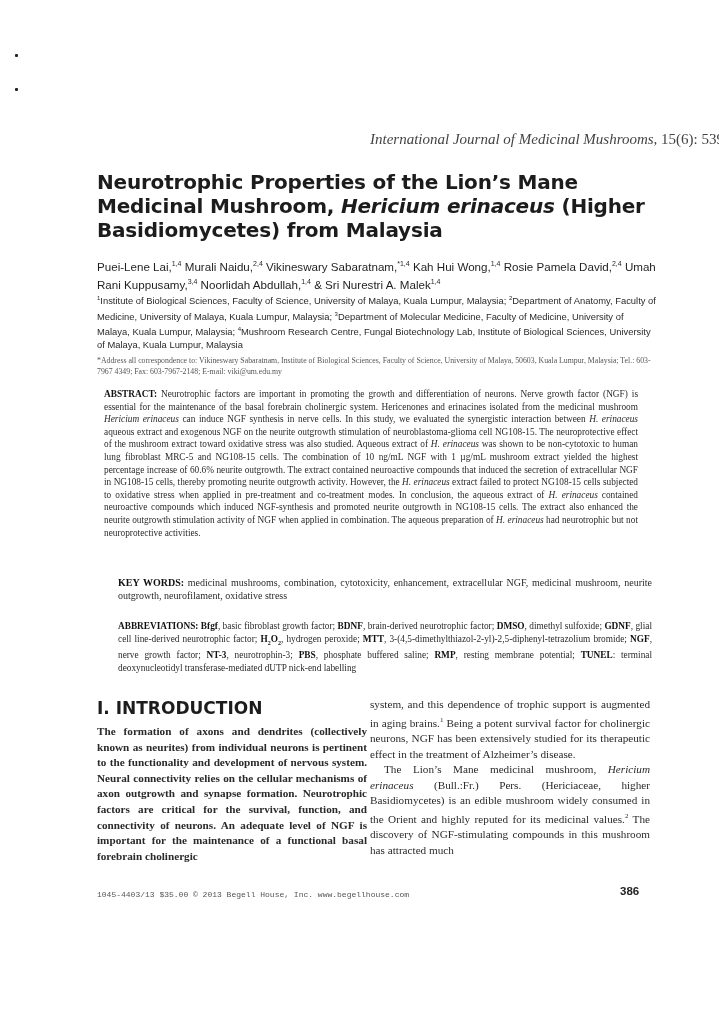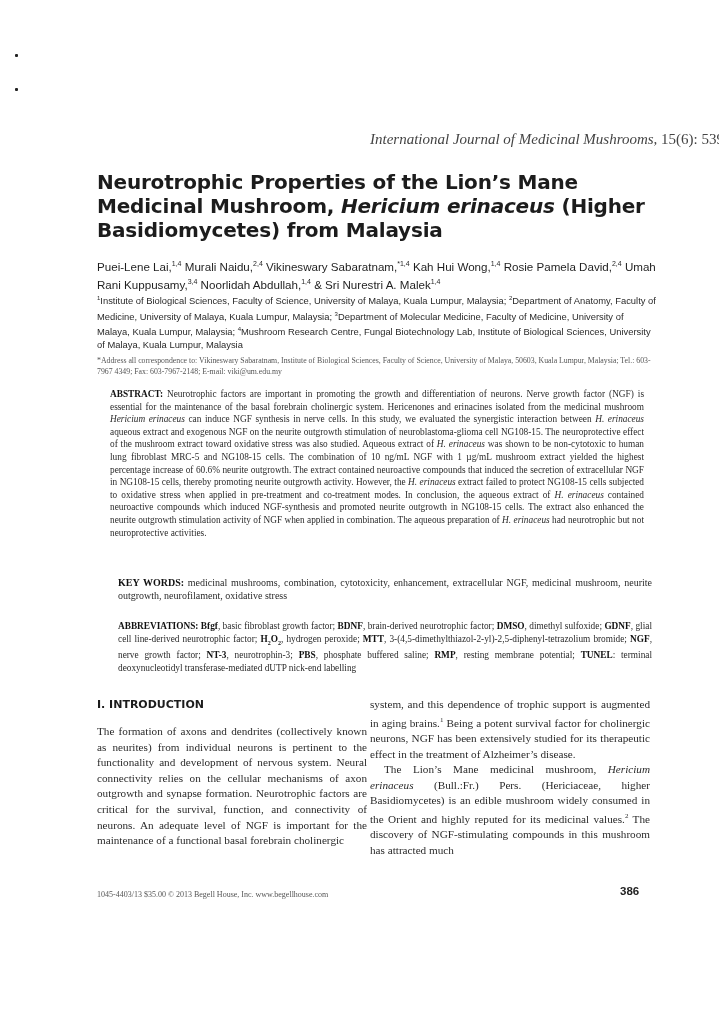--- a/index.html
+++ b/index.html
@@ -29,47 +29,47 @@
   .affil {
     position: absolute; left: 97px; top: 292px; width: 560px;
     font-family: "Liberation Sans", sans-serif; font-size: 9.4px; line-height: 12.4px; color: #2a2a2a;
   }
   .affil sup { font-size: 6px; }
   .corresp {
     position: absolute; left: 97px; top: 355px; width: 565px;
     font-family: "Liberation Serif", serif; font-size: 7.8px; line-height: 11px; color: #555;
   }
   .abstract-block {
-    position: absolute; left: 110px; top: 388px; width: 534px;
+    position: absolute; left: 104px; top: 388px; width: 534px;
     font-family: "Liberation Serif", serif; font-size: 9.3px; line-height: 12.6px; color: #2a2a2a;
     text-align: justify;
   }
   .abstract-block b { font-weight: bold; color: #111; }
   .keywords { position: absolute; left: 118px; top: 577px; width: 534px;
     font-family: "Liberation Serif", serif; font-size: 10px; line-height: 12.6px; color: #2a2a2a; text-align: justify; }
   .abbrev { position: absolute; left: 118px; top: 620px; width: 534px;
     font-family: "Liberation Serif", serif; font-size: 9.3px; line-height: 12.6px; color: #2a2a2a; text-align: justify; }
   .keywords b, .abbrev b { color: #111; }
   .abbrev sub { font-size: 6px; }
   .section-head {
     position: absolute; left: 97px; top: 698px;
-    font-family: "DejaVu Sans", sans-serif; font-weight: bold; font-size: 11px; color: #1c1c1c;
+    font-family: "DejaVu Sans", sans-serif; font-weight: bold; font-size: 17px; color: #1c1c1c;
   }
   .col {
     position: absolute; font-family: "Liberation Serif", serif; font-size: 11.2px; line-height: 15.6px;
     color: #2a2a2a; text-align: justify; hyphens: manual;
   }
-  .col-left { left: 97px; top: 724px; width: 270px; }
+  .col-left { left: 97px; top: 724px; width: 270px; font-weight: bold; }
   .col-right { left: 370px; top: 697px; width: 280px; }
   .col p { margin: 0; }
   .col .indent { text-indent: 14px; }
   .col sup { font-size: 7px; }
   .footer-left {
     position: absolute; left: 97px; top: 890px;
-    font-family: Liberation Serif, serif; font-size: 8px; color: #555;
+    font-family: Liberation Mono, monospace; font-size: 8px; color: #555;
   }
   .page-num {
     position: absolute; left: 620px; top: 885px;
     font-family: "Liberation Sans", sans-serif; font-weight: bold; font-size: 11.5px; color: #222;
   }
 </style>
 </head>
 <body>
 
 <div class="page">

